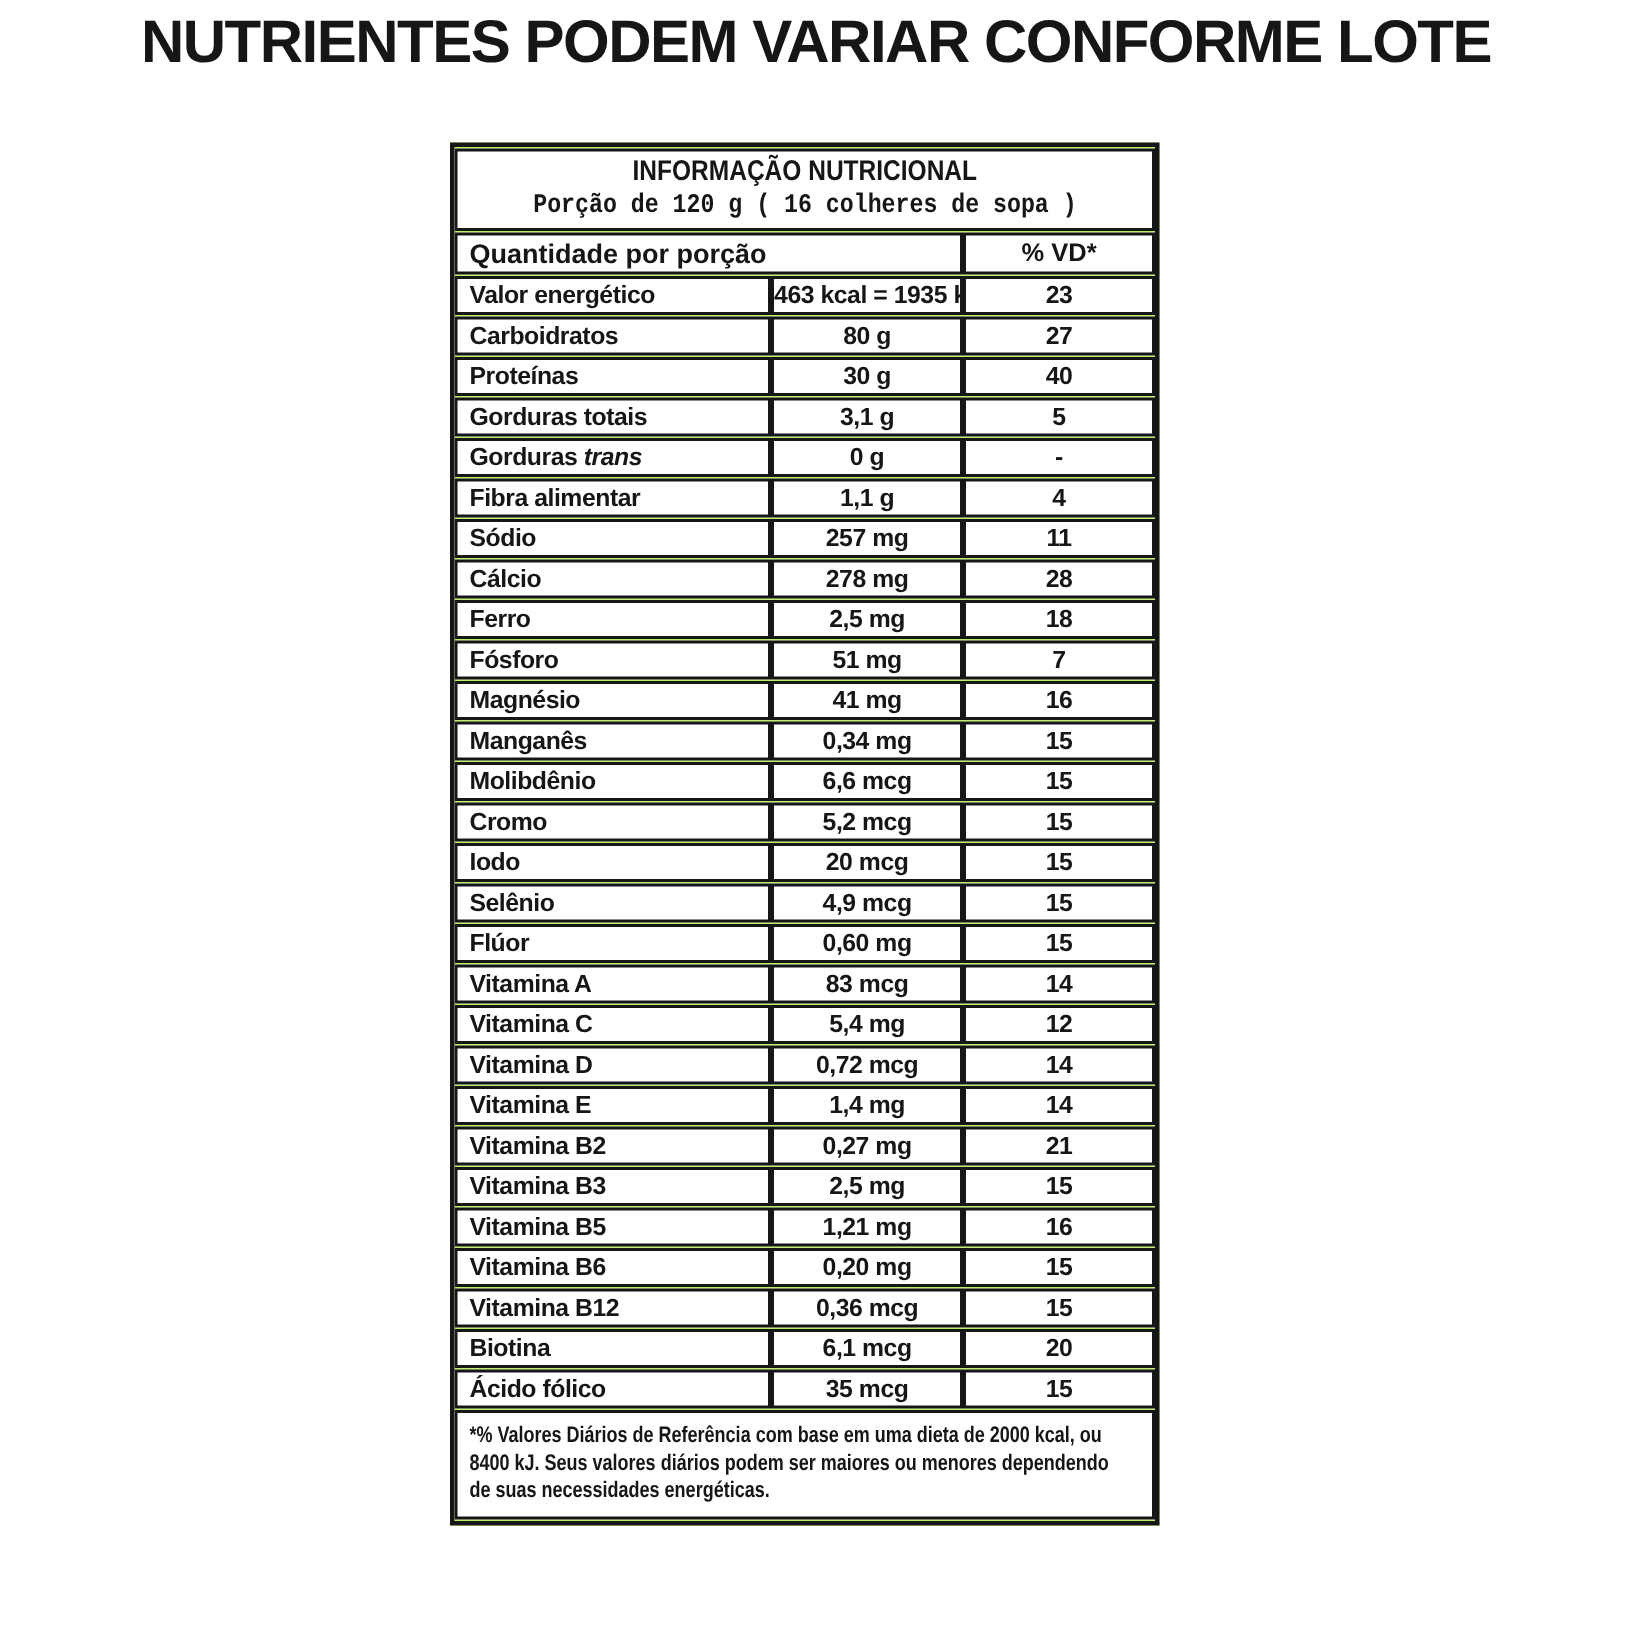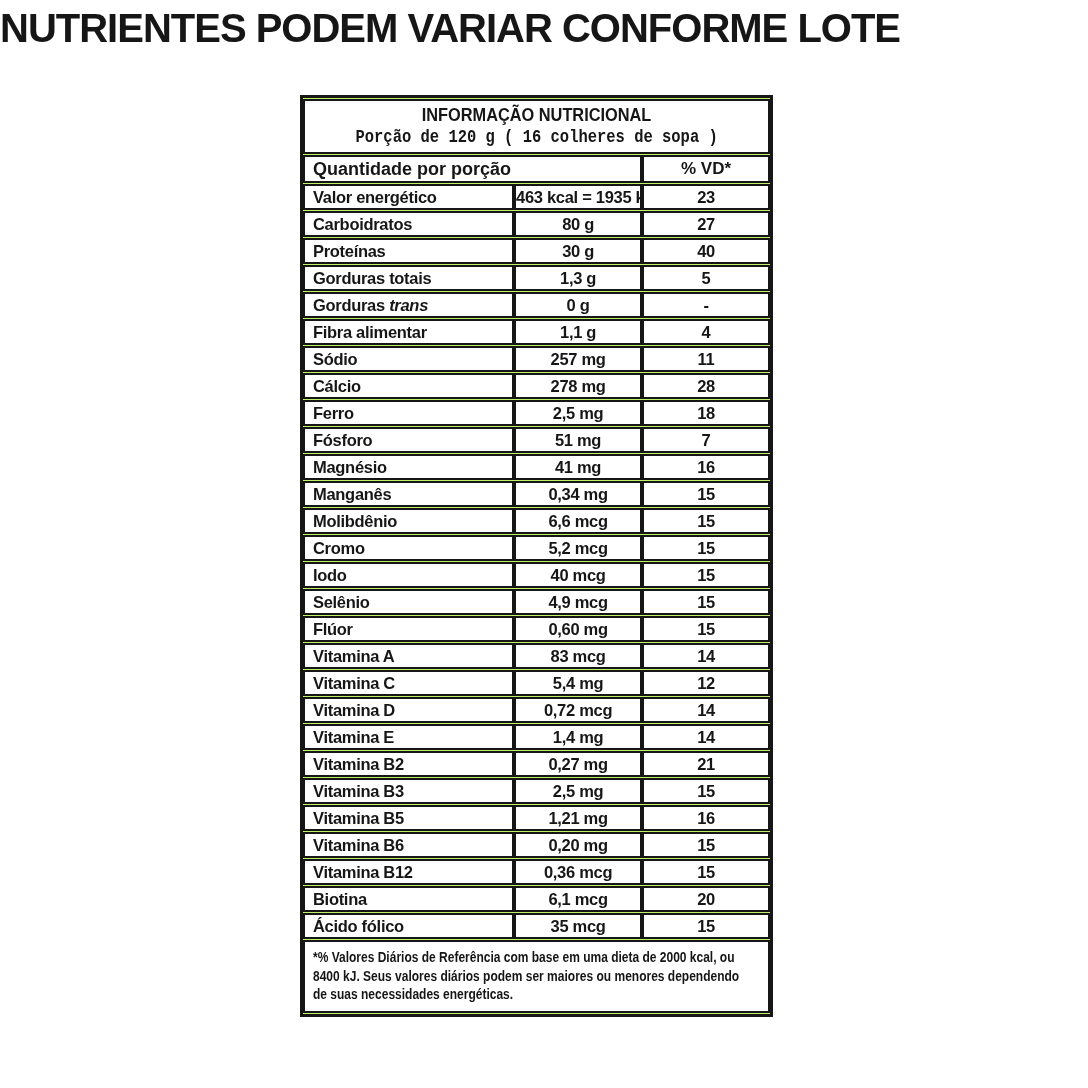--- a/index.html
+++ b/index.html
@@ -8,21 +8,21 @@
     width: 1088px; height: 1088px;
     font-family: "Liberation Sans", sans-serif;
     color: #161616;
     position: relative;
     overflow: hidden;
   }
   .page-title {
     position: absolute;
     top: 6px; left: 0;
     width: 100%;
-    text-align: left;
+    text-align: center;
     font-size: 40px;
     font-weight: bold;
     letter-spacing: -1px;
     white-space: nowrap;
     color: #161616;
   }
   .nut-table {
     position: absolute;
     left: 300px; top: 95px;
     width: 473px;
@@ -97,21 +97,21 @@
         <td class="amount-cell">80 g</td>
         <td class="dv-cell">27</td>
       </tr>
       <tr>
         <td class="name-cell">Proteínas</td>
         <td class="amount-cell">30 g</td>
         <td class="dv-cell">40</td>
       </tr>
       <tr>
         <td class="name-cell">Gorduras totais</td>
-        <td class="amount-cell">1,3 g</td>
+        <td class="amount-cell">3,1 g</td>
         <td class="dv-cell">5</td>
       </tr>
       <tr>
         <td class="name-cell">Gorduras <i>trans</i></td>
         <td class="amount-cell">0 g</td>
         <td class="dv-cell">-</td>
       </tr>
       <tr>
         <td class="name-cell">Fibra alimentar</td>
         <td class="amount-cell">1,1 g</td>
@@ -152,21 +152,21 @@
         <td class="amount-cell">6,6 mcg</td>
         <td class="dv-cell">15</td>
       </tr>
       <tr>
         <td class="name-cell">Cromo</td>
         <td class="amount-cell">5,2 mcg</td>
         <td class="dv-cell">15</td>
       </tr>
       <tr>
         <td class="name-cell">Iodo</td>
-        <td class="amount-cell">40 mcg</td>
+        <td class="amount-cell">20 mcg</td>
         <td class="dv-cell">15</td>
       </tr>
       <tr>
         <td class="name-cell">Selênio</td>
         <td class="amount-cell">4,9 mcg</td>
         <td class="dv-cell">15</td>
       </tr>
       <tr>
         <td class="name-cell">Flúor</td>
         <td class="amount-cell">0,60 mg</td>

